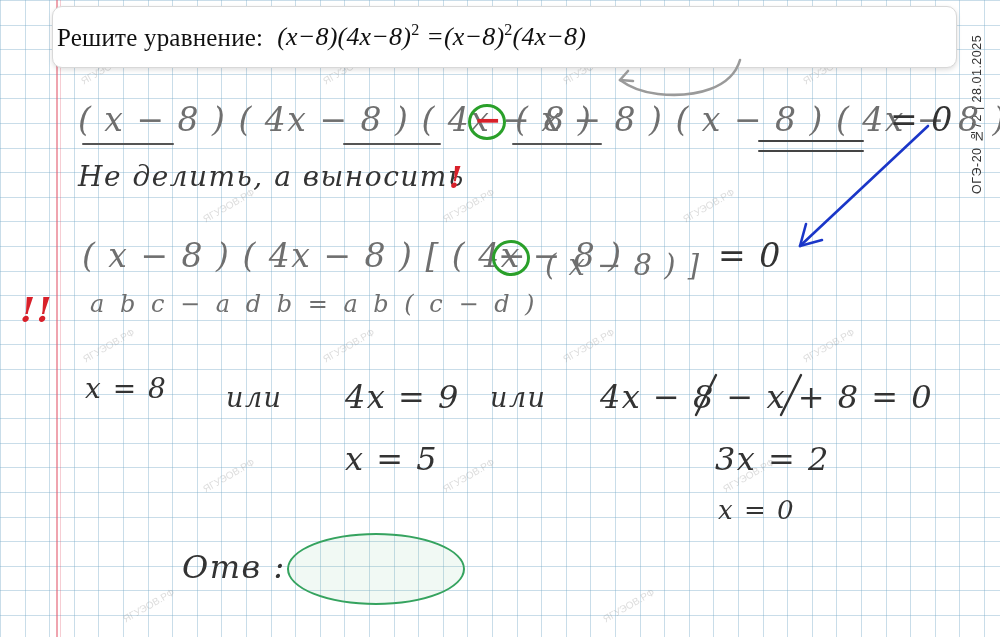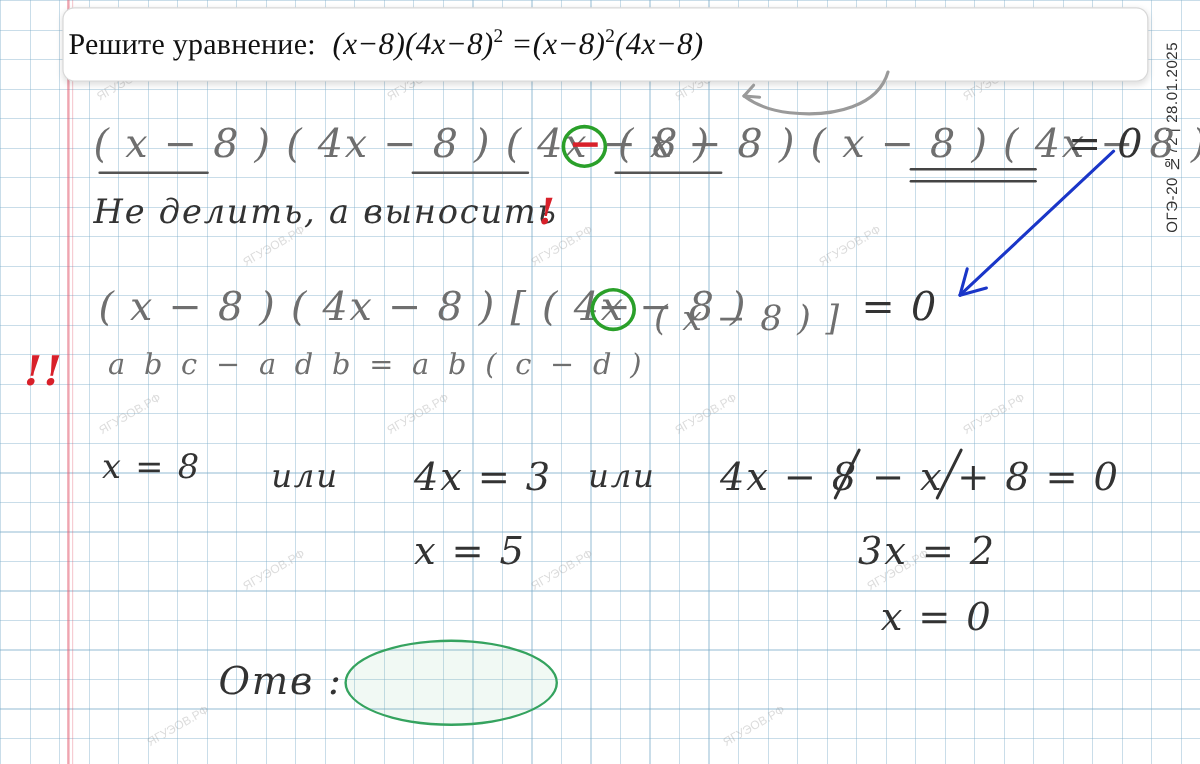--- a/index.html
+++ b/index.html
@@ -221,31 +221,31 @@
   <div class="hw gray" style="left:498px; top:236px; font-size:33px;">−</div>
   <div class="circle-green" style="left:492px; top:240px; width:38px; height:36px;"></div>
   <div class="hw gray" style="left:545px; top:248px; font-size:29px;">( x − 8 ) ]</div>
   <div class="hw dark" style="left:718px; top:236px; font-size:33px;">= 0</div>
 
   <div class="hw red" style="left:20px; top:290px; font-size:34px; font-weight:bold;">!!</div>
   <div class="hw gray" style="left:90px; top:290px; font-size:24px; letter-spacing:4px;">a b c − a d b = a b ( c − d )</div>
 
   <div class="hw dark" style="left:85px; top:372px; font-size:28px;">x = 8</div>
   <div class="hw dark" style="left:226px; top:382px; font-size:27px;">или</div>
-  <div class="hw dark" style="left:345px; top:378px; font-size:32px;">4x = 3</div>
+  <div class="hw dark" style="left:345px; top:378px; font-size:32px;">4x = 9</div>
   <div class="hw dark" style="left:490px; top:382px; font-size:27px;">или</div>
   <div class="hw dark" style="left:600px; top:378px; font-size:32px;">4x − 8 − x + 8 = 0</div>
 
   <svg style="position:absolute; left:690px; top:372px; width:34px; height:46px;" viewBox="0 0 34 46">
     <path d="M26 3 L 6 43" fill="none" stroke="#333333" stroke-width="2.4" stroke-linecap="round"></path>
   </svg>
   <svg style="position:absolute; left:775px; top:372px; width:34px; height:46px;" viewBox="0 0 34 46">
     <path d="M26 3 L 6 43" fill="none" stroke="#333333" stroke-width="2.4" stroke-linecap="round"></path>
   </svg>
 
   <div class="hw dark" style="left:345px; top:440px; font-size:32px;">x = 5</div>
   <div class="hw dark" style="left:715px; top:440px; font-size:32px;">3x = 2</div>
-  <div class="hw dark" style="left:734px; top:495px; font-size:32px;">x = 0</div>
+  <div class="hw dark" style="left:718px; top:495px; font-size:26px;">x = 0</div>
 
   <div class="hw dark" style="left:182px; top:548px; font-size:32px;">Отв :</div>
   <div class="ellipse-green" style="left:287px; top:533px; width:178px; height:72px;"></div>
 
 </div>
 
 </body></html>

